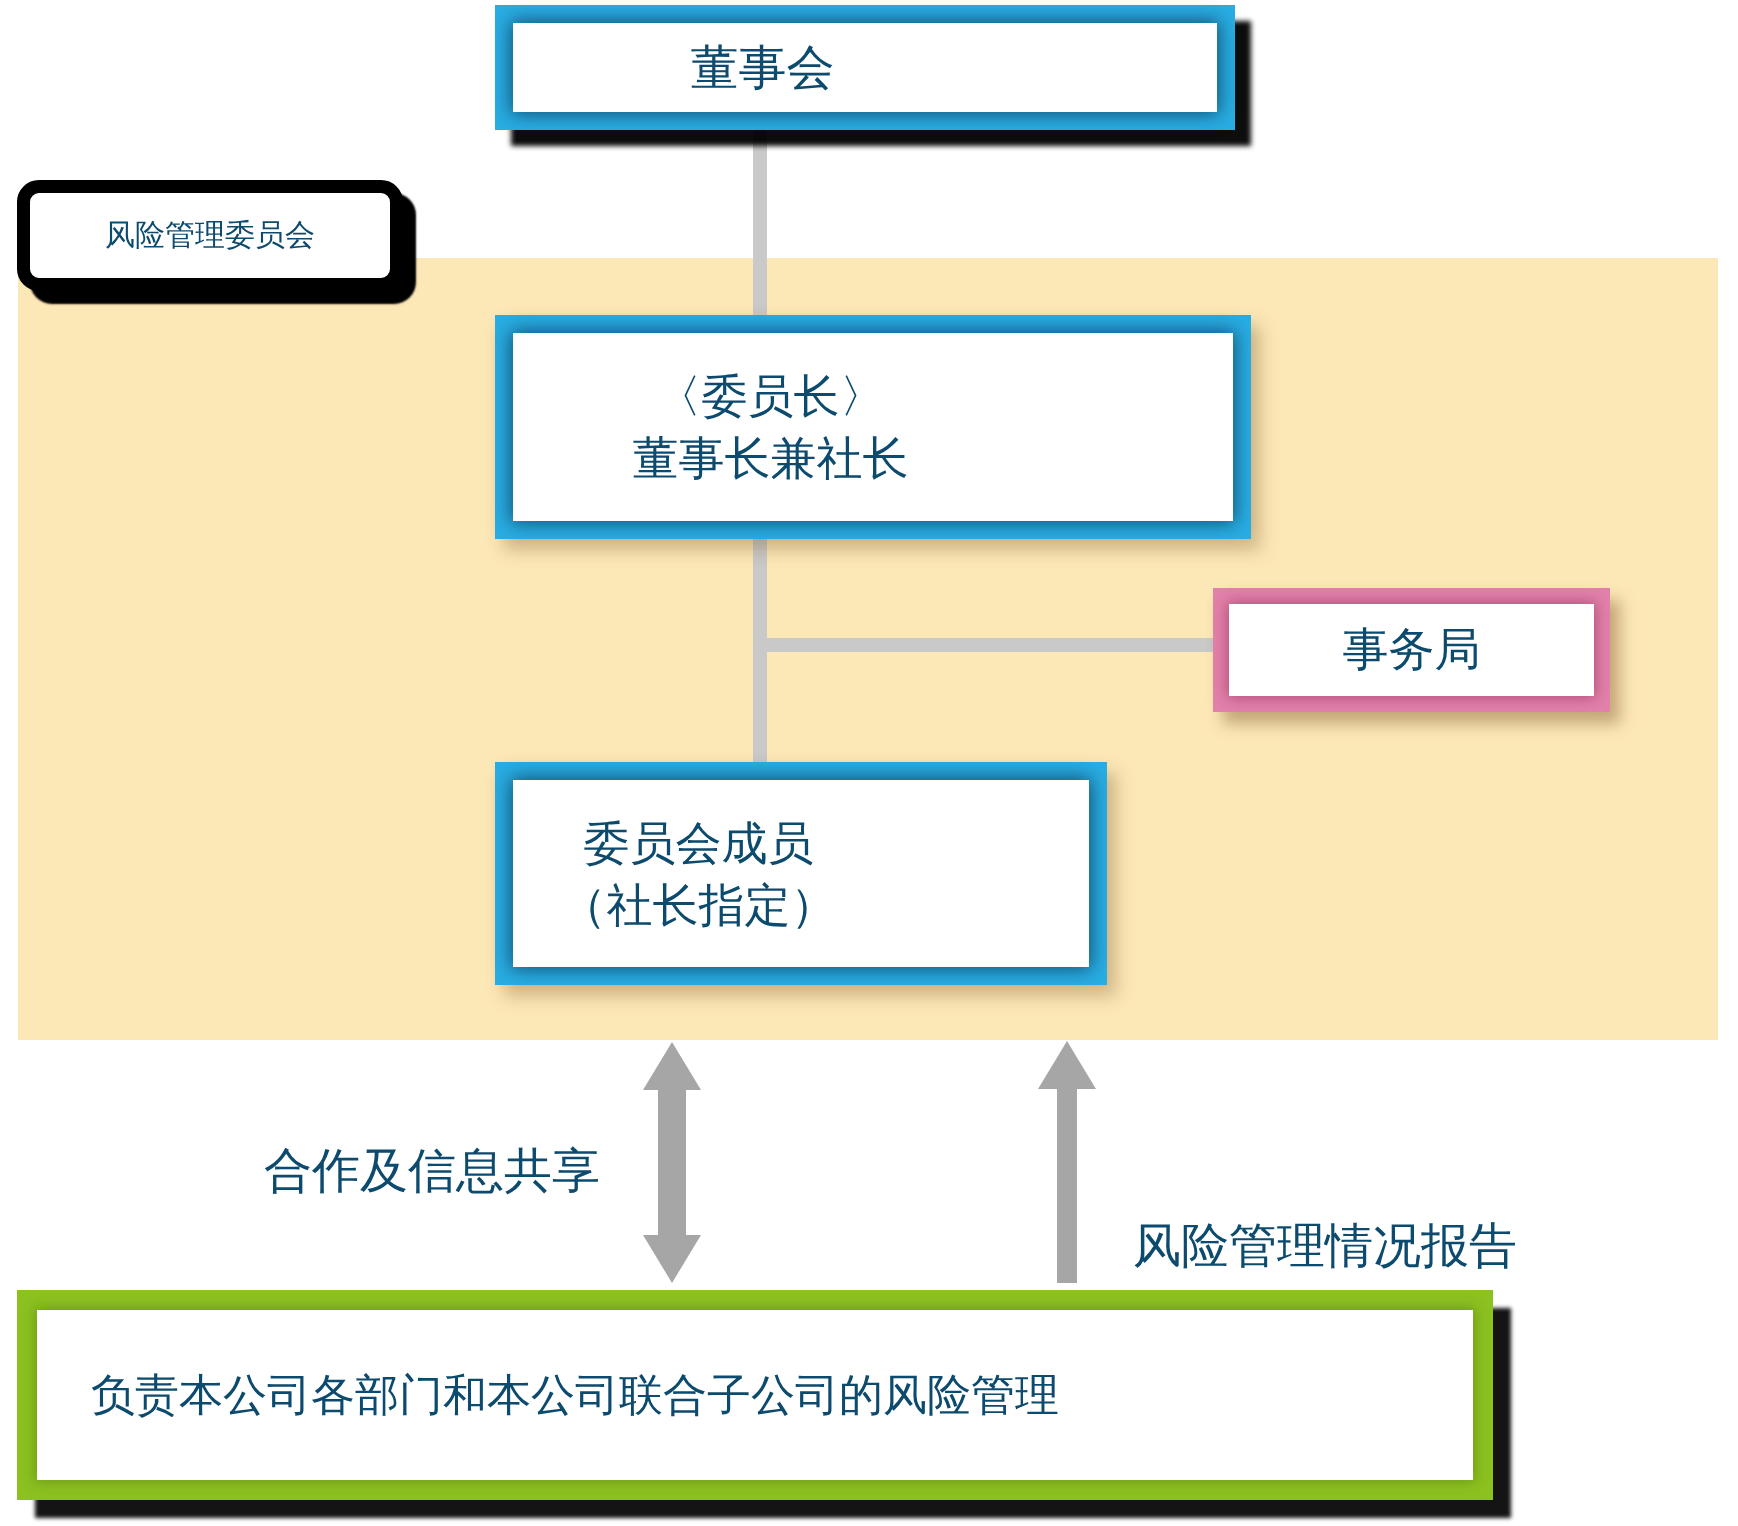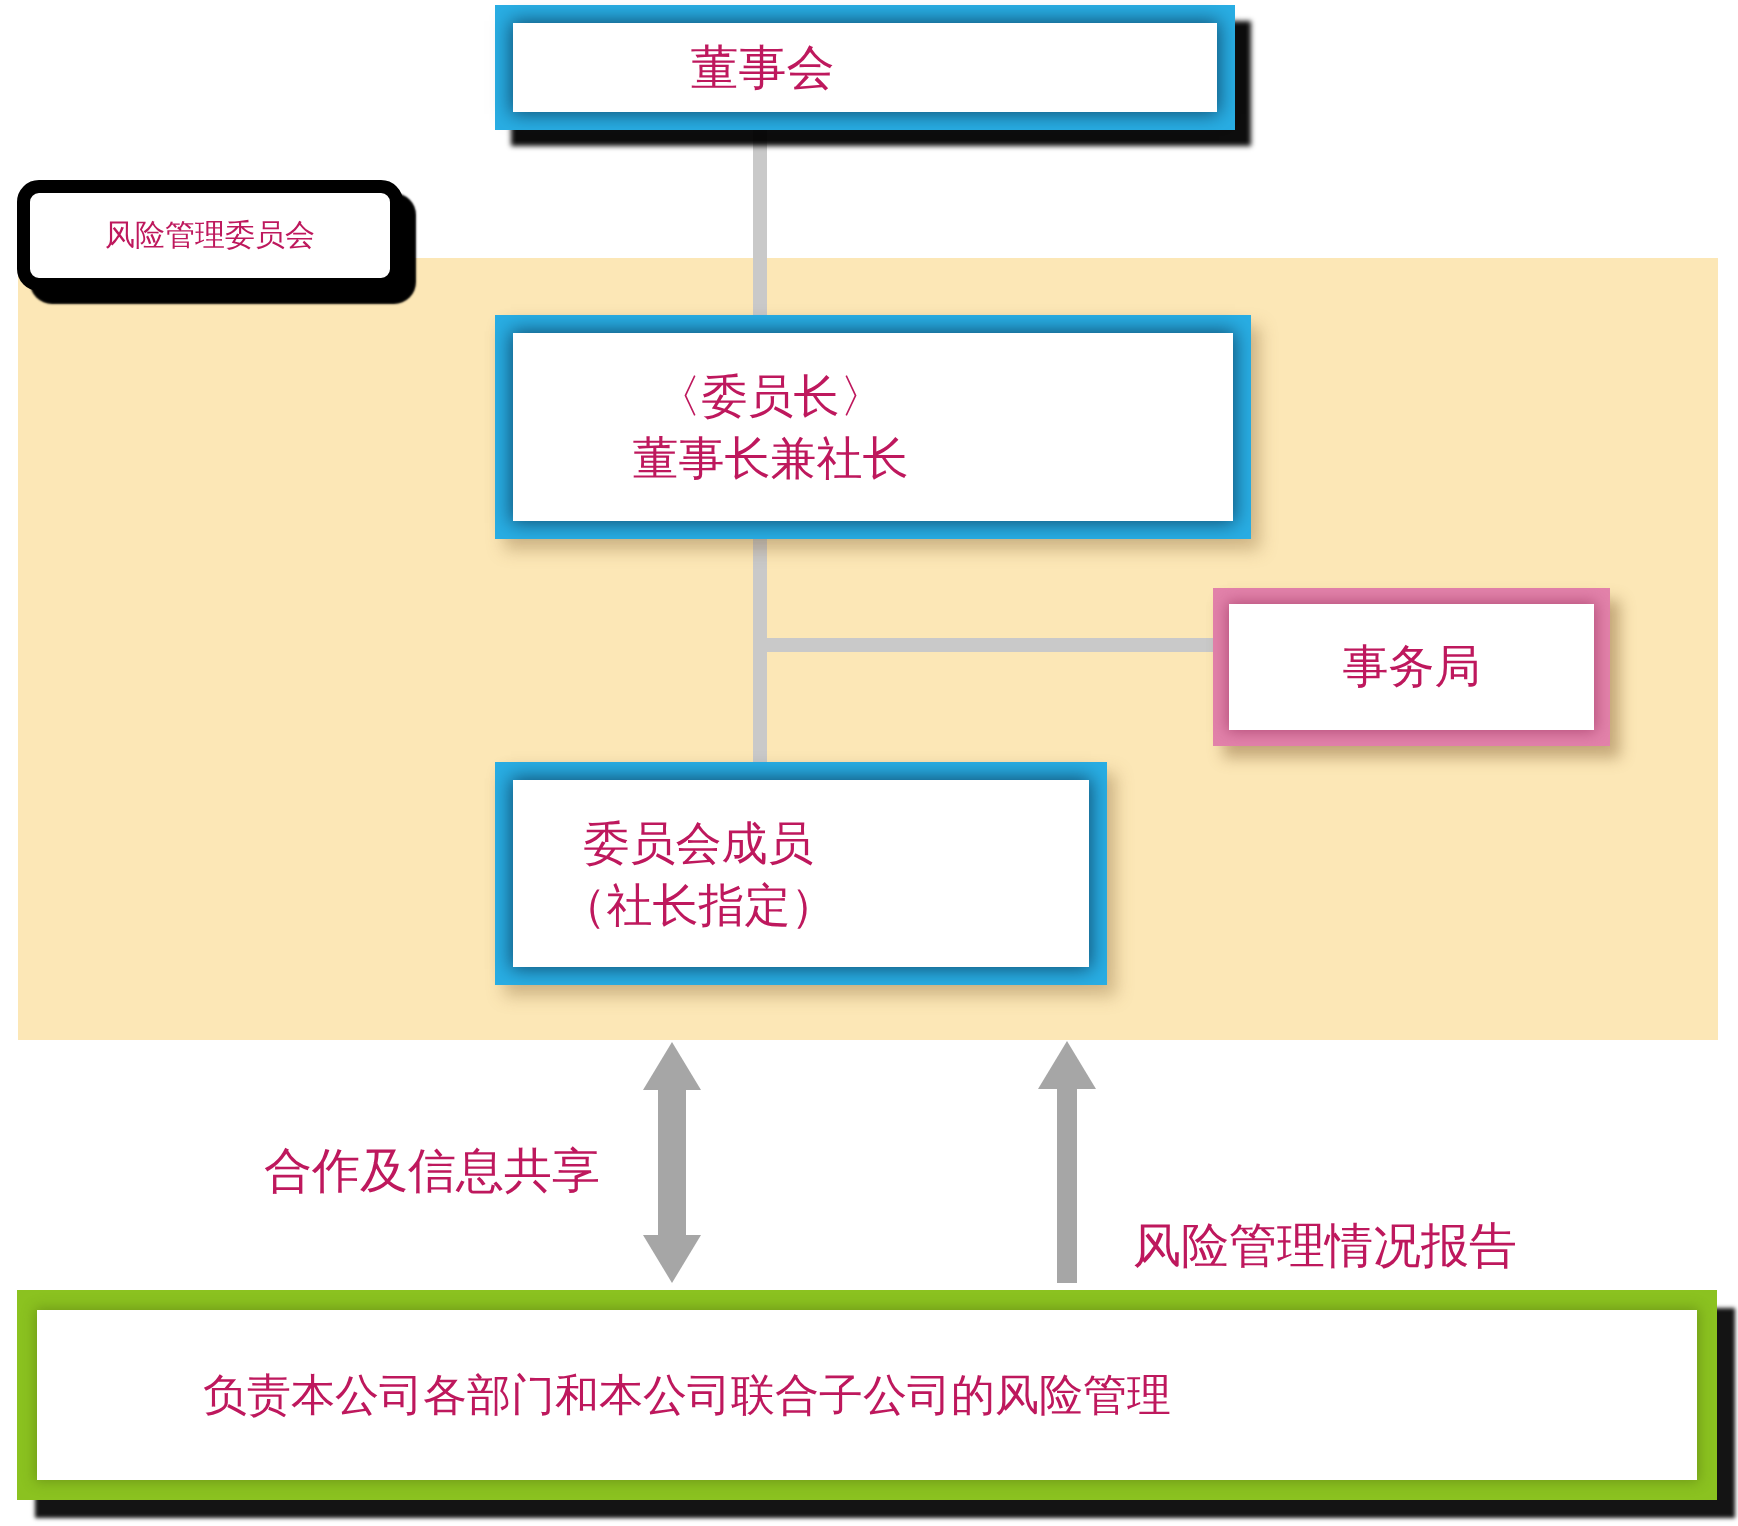--- a/index.html
+++ b/index.html
@@ -1,18 +1,18 @@
 <!DOCTYPE html>
 <html><head>
 <meta charset="utf-8">
 <style>
   html,body{margin:0;padding:0;background:#ffffff;}
   .canvas{
     position:relative;width:1738px;height:1526px;background:#ffffff;overflow:hidden;
-    font-family:"Liberation Sans","DejaVu Sans",sans-serif;color:#be185d;
+    font-family:"Liberation Sans","DejaVu Sans",sans-serif;color:#0c4a6e;
   }
   
   .panel{
     position:absolute;left:18px;top:258px;width:1700px;height:782px;
     background:#FCE7B6;z-index:1;
   }
   
   .connector{position:absolute;background:#C9C9C9;z-index:2;}
   .conn-v1{left:753px;top:118px;width:14px;height:200px;}
   .conn-v2{left:753px;top:532px;width:14px;height:233px;}
@@ -28,40 +28,40 @@
   }
   .box-board{left:495px;top:5px;width:740px;height:125px;
     box-shadow:16px 16px 5px rgba(0,0,0,0.95);}
   .box-board .inner{font-size:48px;}
   .box-chairman{left:495px;top:315px;width:740px;height:224px;
     box-shadow:9px 11px 16px rgba(130,95,50,0.35);padding-left:16px;}
   .box-members{left:495px;top:762px;width:612px;height:223px;
     box-shadow:9px 11px 16px rgba(130,95,50,0.35);}
   
   .pink-box{
-    position:absolute;left:1213px;top:588px;width:397px;height:158px;
+    position:absolute;left:1213px;top:588px;width:397px;height:124px;
     background:#E282AA;z-index:3;box-shadow:10px 12px 14px rgba(130,95,50,0.45);
   }
   .pink-box .inner{
     position:absolute;inset:16px;background:#fff;
     box-shadow:0 0 14px 2px rgba(150,45,90,0.6);
     display:flex;align-items:center;justify-content:center;
     font-size:46px;
   }
   
   .label-box{
     position:absolute;left:17px;top:180px;width:386px;height:111px;box-sizing:border-box;
     background:#ffffff;border:13px solid #000;border-radius:22px;
     box-shadow:13px 13px 2px #000;z-index:4;
     display:flex;align-items:center;justify-content:center;
     font-size:30px;
   }
   
   .green-box{
-    position:absolute;left:17px;top:1290px;width:1700px;height:210px;
+    position:absolute;left:17px;top:1290px;width:1476px;height:210px;
     background:#8BC220;z-index:3;box-shadow:18px 18px 4px rgba(0,0,0,0.92);
   }
   .green-box .inner{
     position:absolute;inset:20px;background:#fff;
     box-shadow:0 0 12px 2px rgba(60,80,10,0.35);
     display:flex;align-items:center;justify-content:center;
     padding-right:360px;box-sizing:border-box;
     font-size:44px;text-align:center;
   }
   

